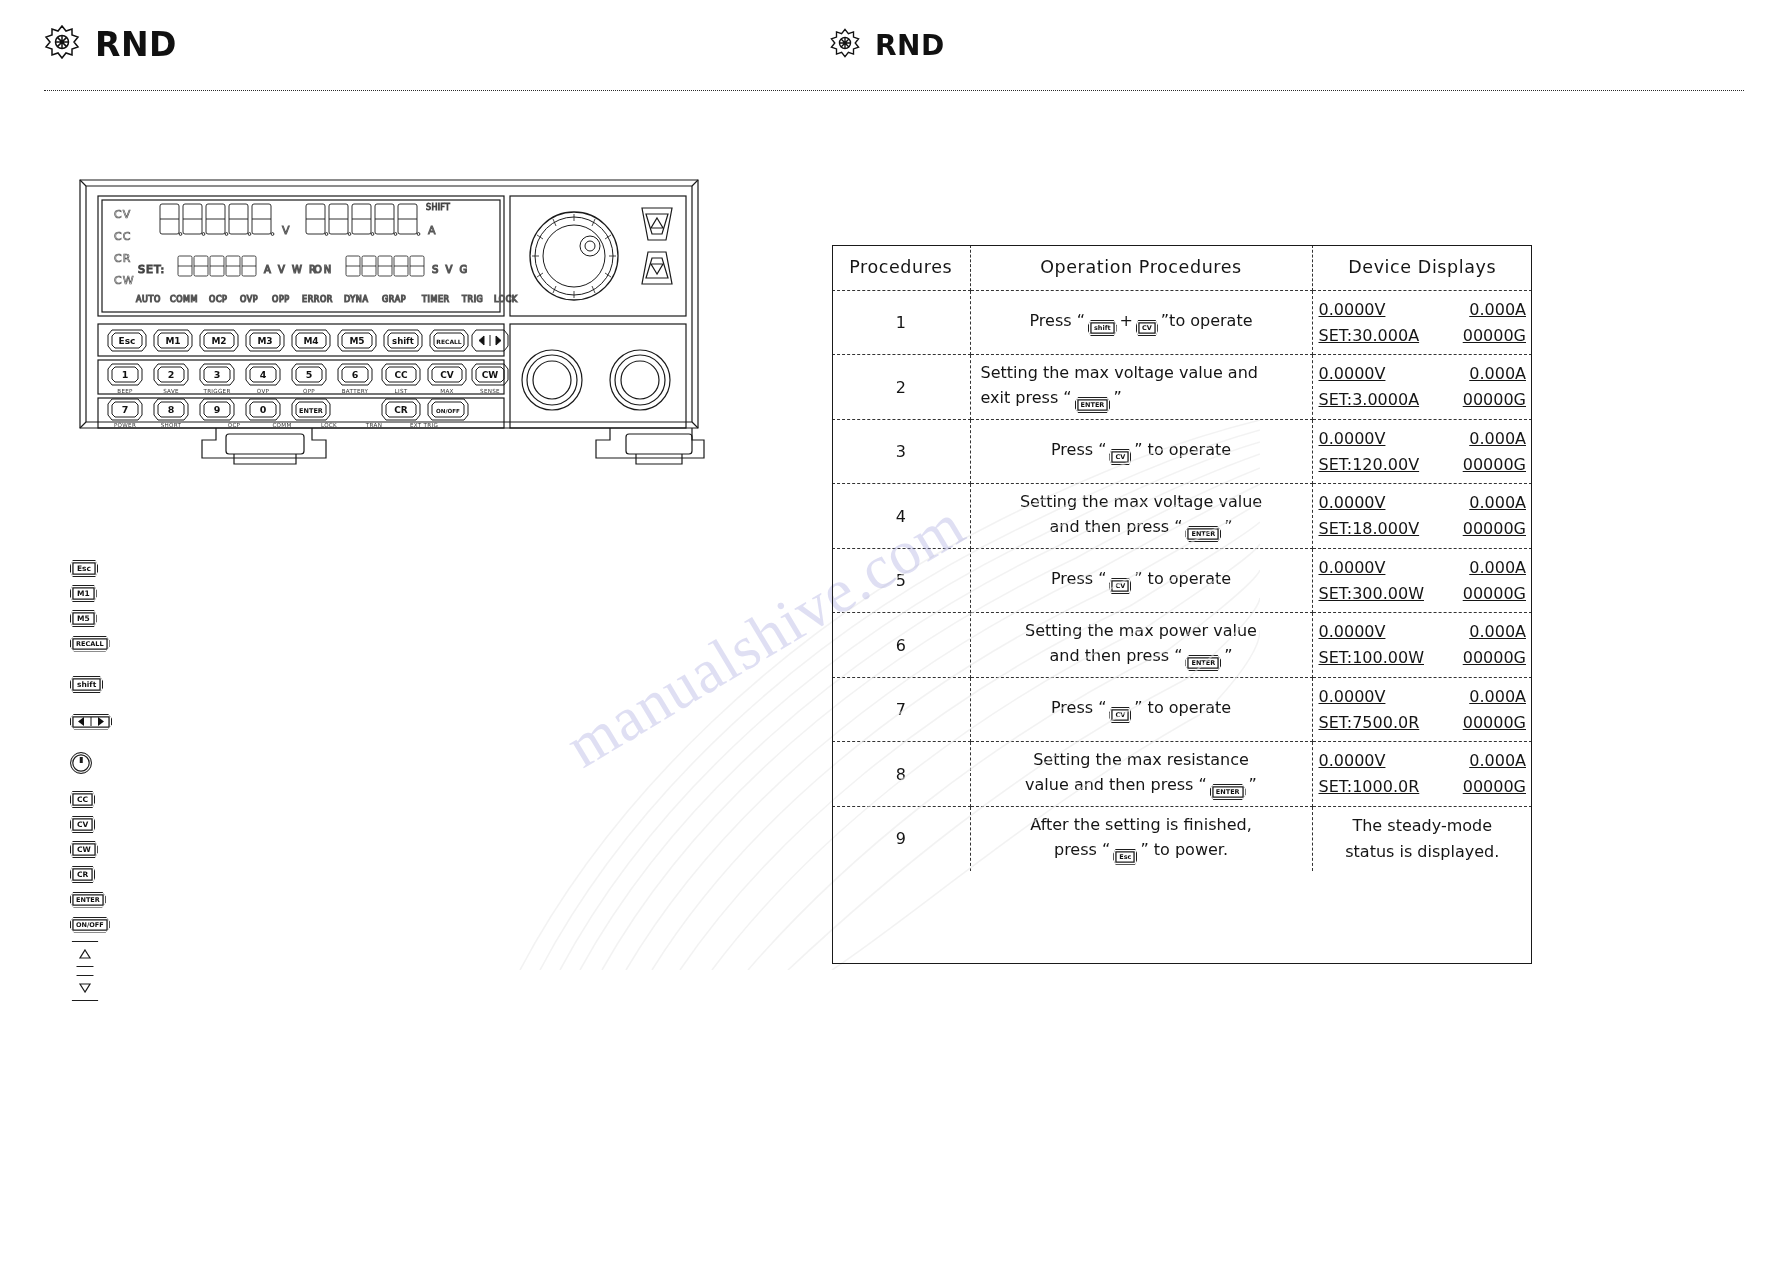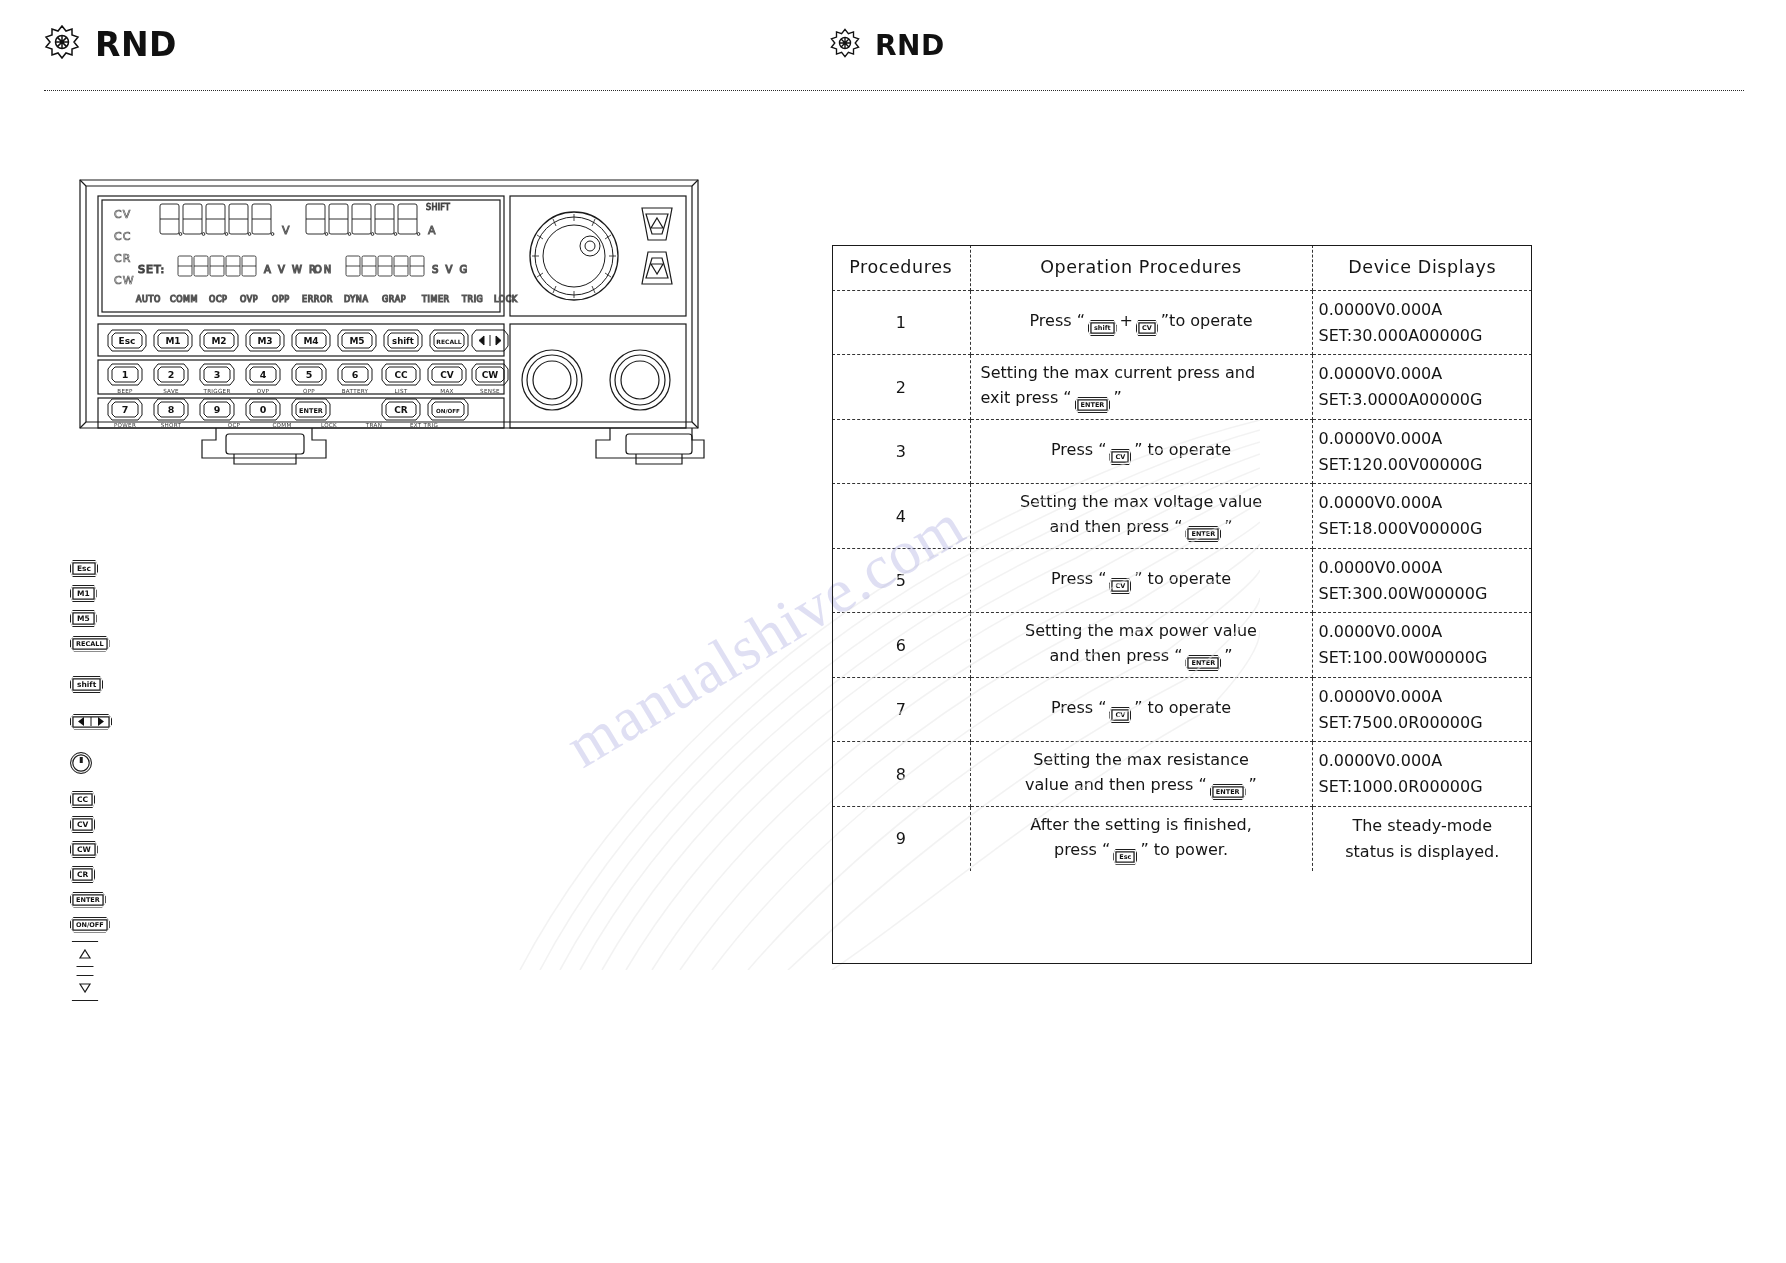--- a/index.html
+++ b/index.html
@@ -177,22 +177,23 @@
     border-right: 1.4px dashed #333;
   }
   td.cell-disp {
     font-size: 16px;
     line-height: 1.6;
     padding-left: 8px; padding-right: 6px;
   }
   td.cell-disp.center { text-align: center; padding-left: 6px; }
   .disp-line {
     display: flex;
-    justify-content: flex-start;
+    justify-content: space-between;
     white-space: nowrap;
+    text-decoration: underline;
   }
   .table-border-box {
     position: absolute;
     left: 832px; top: 245px;
     width: 700px; height: 719px;
     border-top: 1.8px solid #1a1a1a;
     border-left: 1.8px solid #1a1a1a;
     border-right: 1.8px solid #1a1a1a;
     border-bottom: 1.8px solid #1a1a1a;
     pointer-events: none;
@@ -705,21 +706,21 @@
             <div class="disp-line">
               <span>SET:30.000A</span>
               <span>00000G</span>
             </div>
           </td>
         </tr>
 
         <tr>
           <td class="cell-proc">2</td>
           <td class="cell-desc" style="text-align:left;padding-left:10px">
-            <div>Setting the max current press and</div>
+            <div>Setting the max voltage value and</div>
             <div><span>exit press “</span><span class="key key-tiny key-inline">ENTER</span><span>”</span></div>
           </td>
           <td class="cell-disp">
             <div class="disp-line">
               <span>0.0000V</span>
               <span>0.000A</span>
             </div>
             <div class="disp-line">
               <span>SET:3.0000A</span>
               <span>00000G</span>

